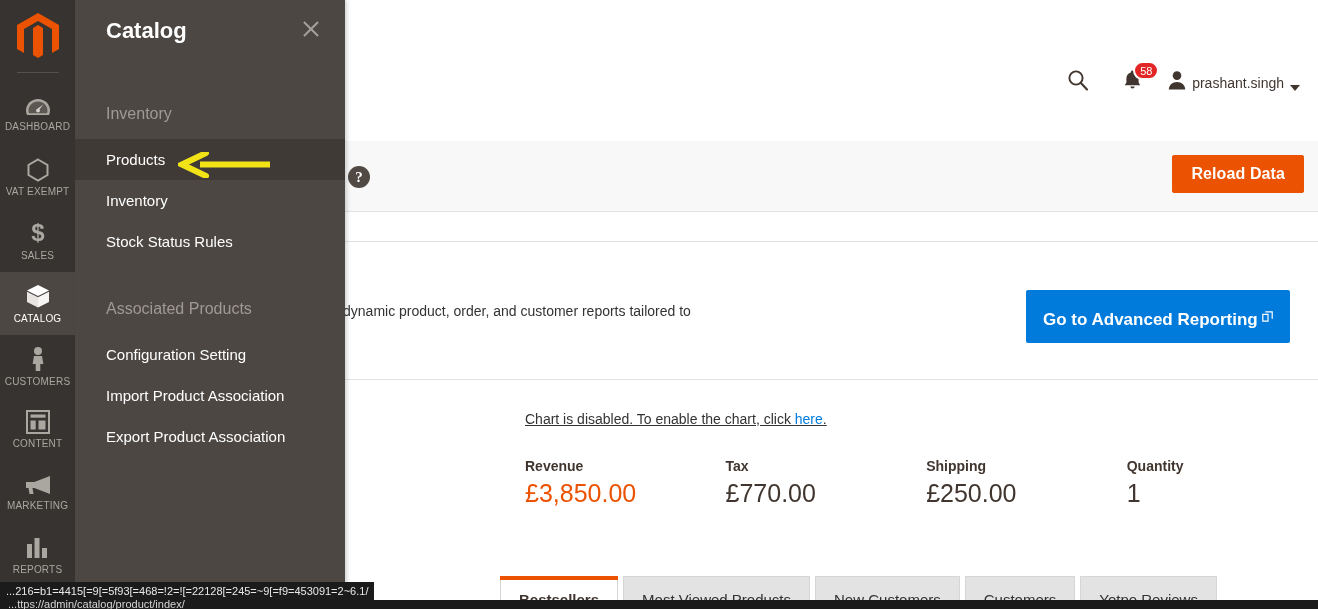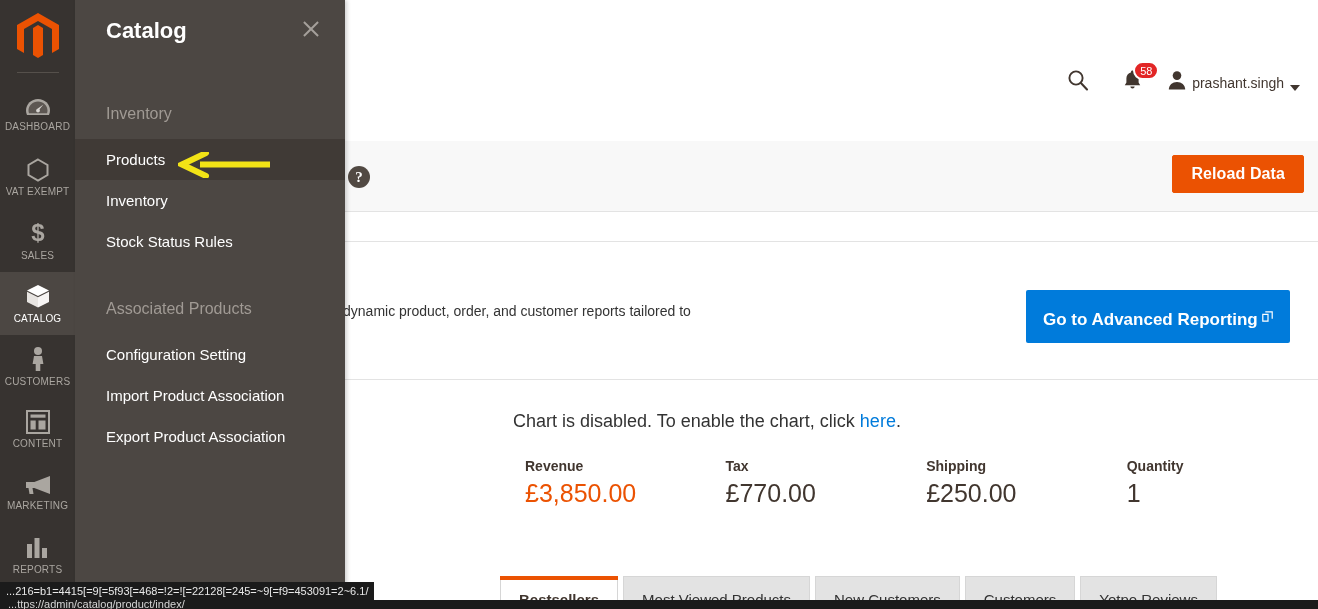--- a/index.html
+++ b/index.html
@@ -79,22 +79,22 @@
     background: #007bdb; color: #fff; border: none;
     font-size: 17px; font-weight: bold; padding: 20px 17px 13px 17px;
     border-radius: 2px; cursor: pointer;
     display: flex; align-items: flex-start; gap: 4px;
   }
   .adv-btn .ext { font-size: 11px; line-height: 11px; position: relative; top: 1px; }
 
   
   .stats-block { position: absolute; left: 0; right: 0; top: 381px; bottom: 0; background:#fff; }
   .chart-msg {
-    position: absolute; left: 438px; top: 30px;
-    font-size: 18px; color: #333;
+    position: absolute; left: 450px; top: 30px;
+    font-size: 14px; color: #333; text-decoration: underline;
   }
   .chart-msg a { color: #007bdb; text-decoration: none; }
   .stat-row { position: absolute; left: 450px; top: 77px; width: 740px; display: flex; }
   .stat { width: 232px; }
   .stat.narrow { width: 160px; }
   .stat-label { font-size: 14px; font-weight: bold; color: #41362f; margin-bottom: 4px; }
   .stat-value { font-size: 25px; color: #41362f; font-weight: normal; line-height: 30px; }
   .stat-value.accent { color: #eb5202; }
 
   

